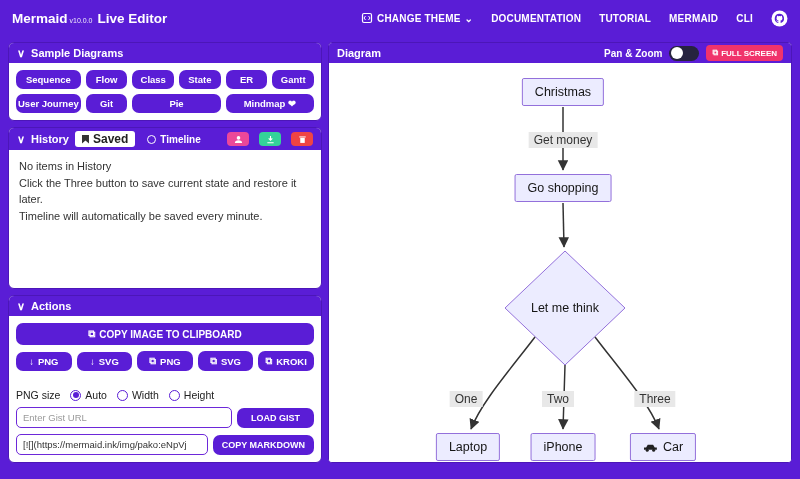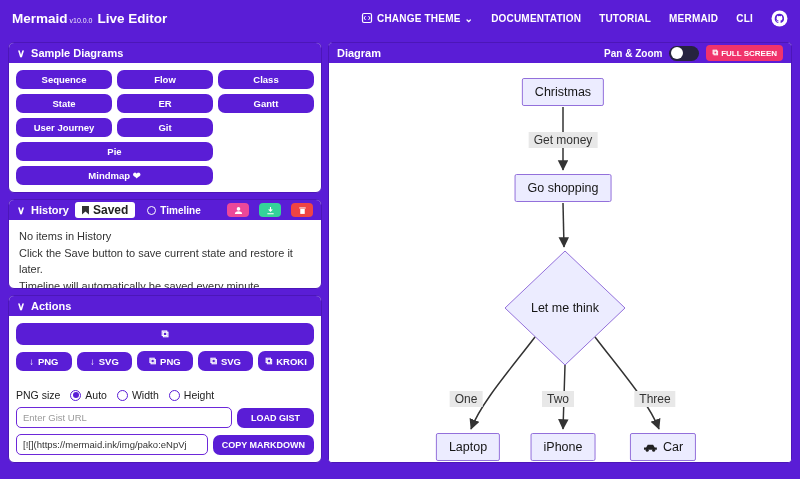--- a/index.html
+++ b/index.html
@@ -13,21 +13,21 @@
   .nav { display:flex; align-items:center; gap:18px; font-size:10px; font-weight:bold; letter-spacing:.2px; }
   .nav .navitem { display:flex; align-items:center; gap:4px; cursor:pointer; }
 
   
   .main { flex:1; display:flex; gap:6px; padding:6px 8px 4px 8px; min-height:0; }
   .sidebar { width:314px; flex:none; display:flex; flex-direction:column; gap:6px; min-height:0; }
   .section { background:#fff; border:1.5px solid #4c16b8; border-radius:6px; overflow:hidden; display:flex; flex-direction:column; }
   .sec-head { background:#5a1dd6; color:#fff; font-size:11px; font-weight:bold; display:flex; align-items:center; gap:6px; padding:3px 8px; min-height:20px; }
 
   
-  .sample-grid { display:grid; grid-template-columns:repeat(3,1fr); gap:5px; padding:7px; }
+  .sample-grid { display:grid; grid-template-columns:repeat(6,1fr); gap:5px; padding:7px; }
   .btn { background:#5a1dd6; color:#fff; border:none; border-radius:7px; font-size:9.5px; font-weight:bold; padding:4px 2px; font-family:inherit; cursor:pointer; display:flex; align-items:center; justify-content:center; gap:4px; white-space:nowrap; }
   .span2 { grid-column:span 2;text-align:right; }
 
   
   .hist-sec { flex:1; min-height:0; }
   .tab-active { background:#fff; color:#222; border-radius:3px; padding:1px 7px; display:flex; gap:4px; align-items:center; font-size:12px; font-weight:bold; cursor:pointer; }
   .tab { display:flex; gap:4px; align-items:center; font-size:10px; font-weight:bold; color:#fff; padding:1px 6px; cursor:pointer; }
   .bookmark { width:7px; height:9px; background:#333; clip-path:polygon(0 0,100% 0,100% 100%,50% 66%,0 100%); display:inline-block; }
   .clock { width:9px; height:9px; border:1.3px solid #fff; border-radius:50%; display:inline-block; }
   .mini { width:22px; height:14px; border-radius:4px; border:none; display:flex; align-items:center; justify-content:center; cursor:pointer; margin-left:4px; }
@@ -158,33 +158,34 @@
           </button>
           <button class="mini red">
             <svg width="9" height="9" viewBox="0 0 10 10">
                 <rect x="2.5" y="3.2" width="5" height="5.6" fill="#fff"></rect>
                 <rect x="1.4" y="1.6" width="7.2" height="1.1" fill="#fff"></rect>
               </svg>
           </button>
         </div>
         <div class="hist-body">
           <div>No items in History</div>
-          <div>Click the Save button to save current state and restore it later.</div>
+          <div>Click the Three button to save current state and restore it later.</div>
           <div>Timeline will automatically be saved every minute.</div>
         </div>
       </div>
 
       <div class="section">
         <div class="sec-head">
           <span>∨</span>
           <span>Actions</span>
         </div>
         <div class="actions-body">
           <button class="btn wide-btn">
             <span>⧉</span>
+            <span>COPY IMAGE TO CLIPBOARD</span>
           </button>
           <div class="row">
             <button class="btn">
               <span>↓</span>
               <span>PNG</span>
             </button>
             <button class="btn">
               <span>↓</span>
               <span>SVG</span>
             </button>

